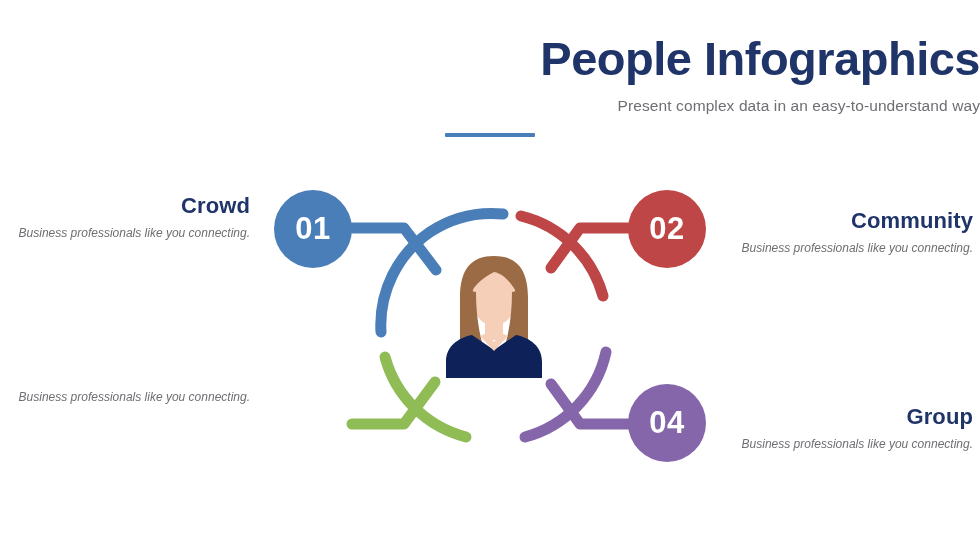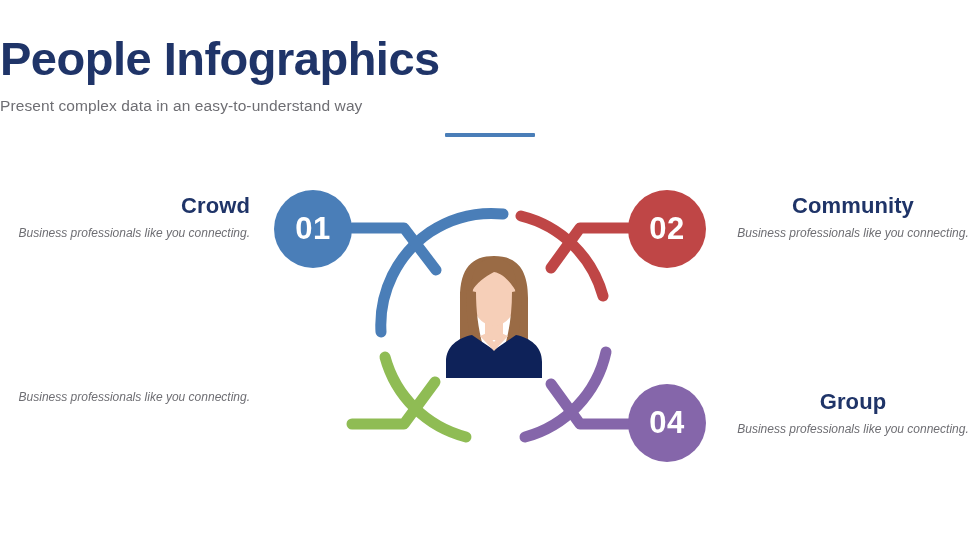--- a/index.html
+++ b/index.html
@@ -21,21 +21,21 @@
     inset: 0;
     background: #ffffff;
   }
 
   
   .header {
     position: absolute;
     top: 34px;
     left: 0;
     width: 980px;
-    text-align: left;
+    text-align: right;
   }
   .title {
     font-size: 47px;
     font-weight: bold;
     color: #1F3468;
     letter-spacing: -0.5px;
     line-height: 1.05;
     margin: 0;
   }
   .subtitle {
@@ -86,21 +86,21 @@
   .c2 { left: 628px; top: 190px; }
   .c3 { left: 274px; top: 385px; }
   .c4 { left: 628px; top: 384px; }
 
   
   .item-text {
     position: absolute;
     width: 240px;
   }
   .item-text.left  { text-align: right; }
-  .item-text.right { text-align: center; }
+  .item-text.right { text-align: right; margin-top: 15px; }
 
   .t1 { left: 10px;  top: 193px; }
   .t2 { left: 733px; top: 193px; }
   .t3 { left: 10px;  top: 389px; }
   .t4 { left: 733px; top: 389px; }
 
   .item-title {
     font-size: 22px;
     font-weight: bold;
     color: #1F3468;

